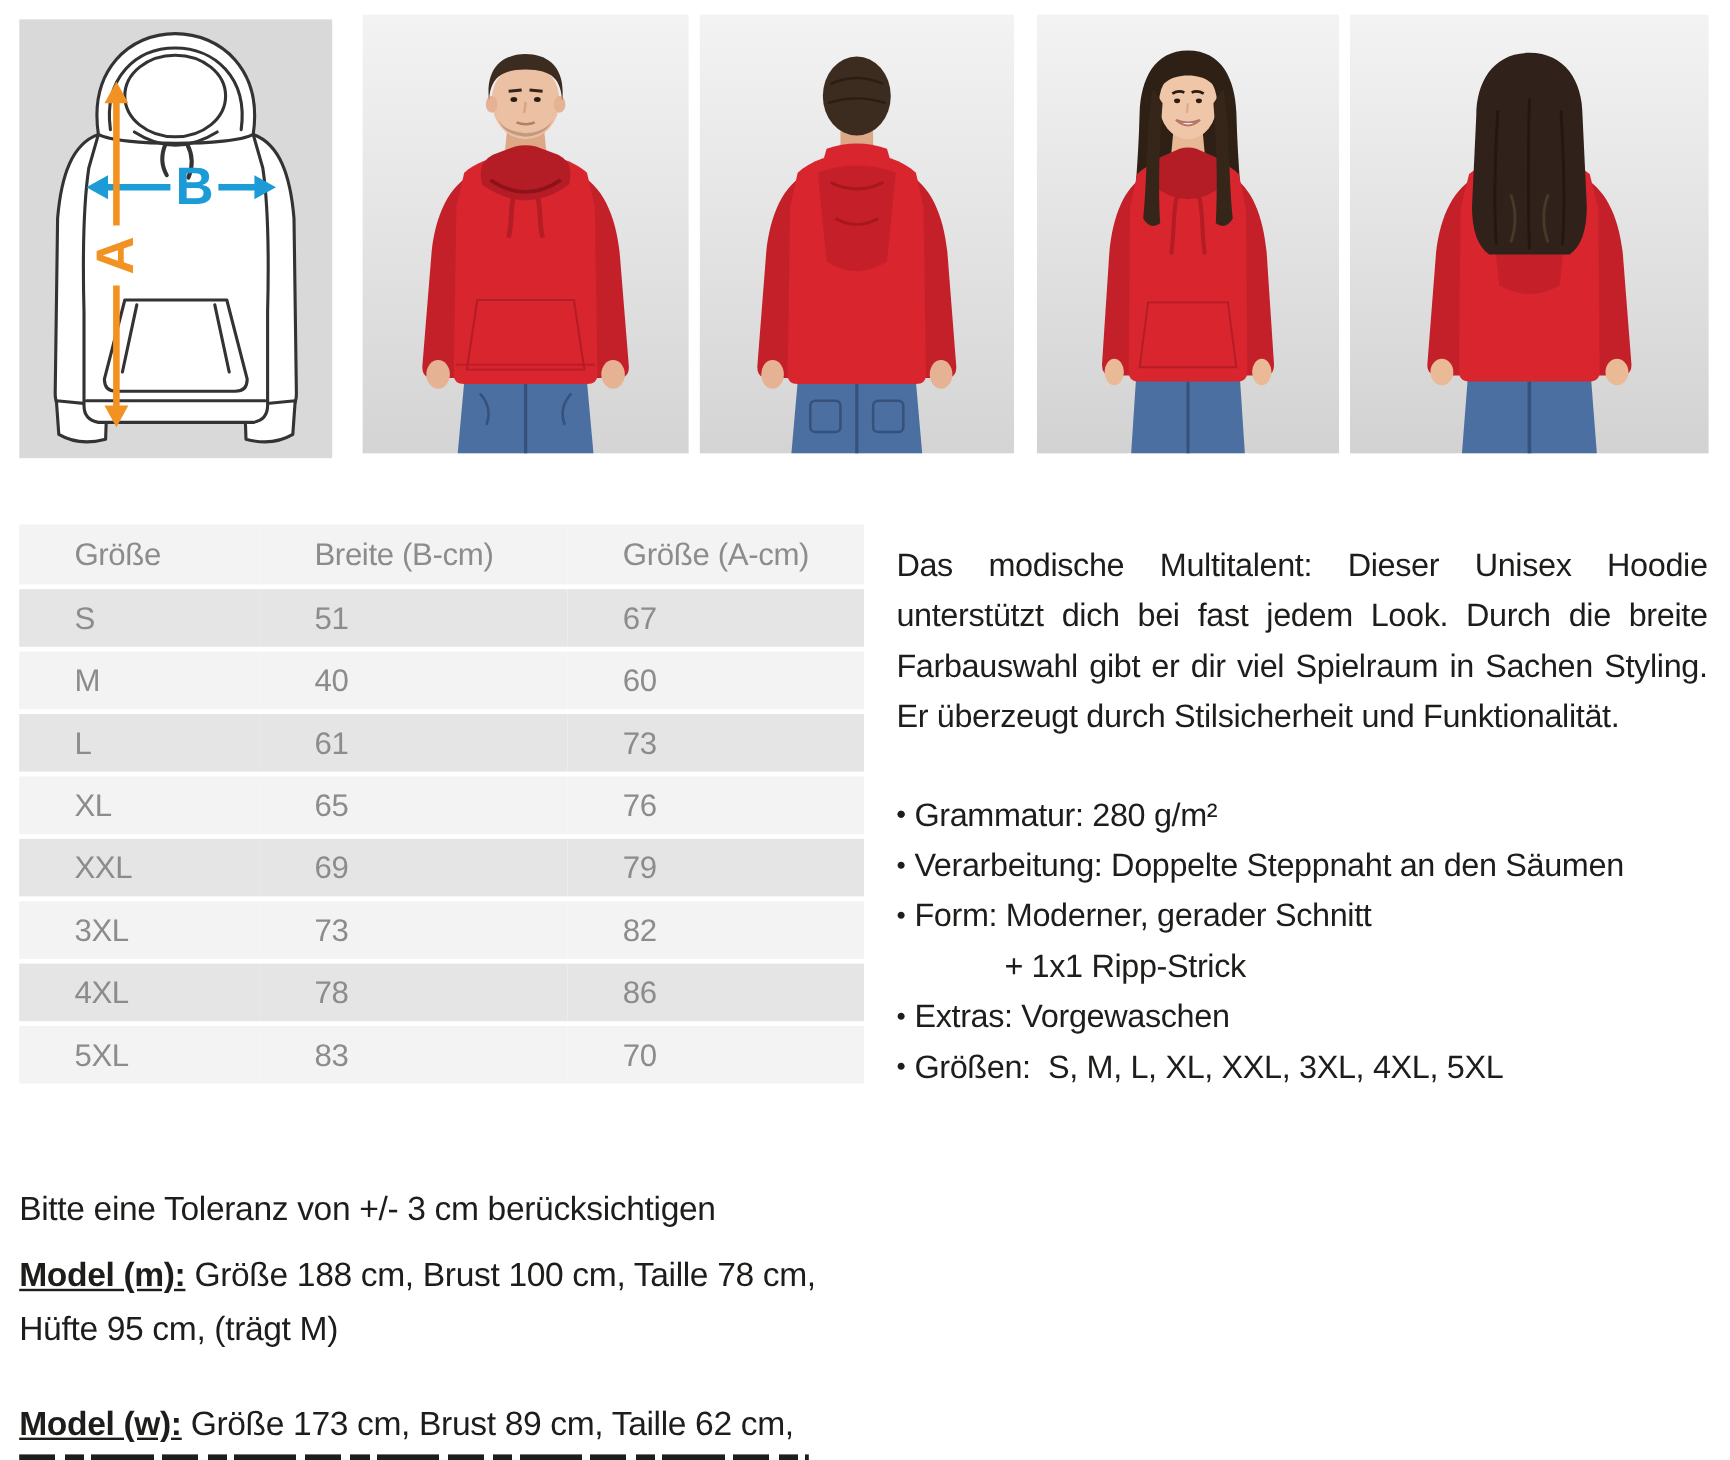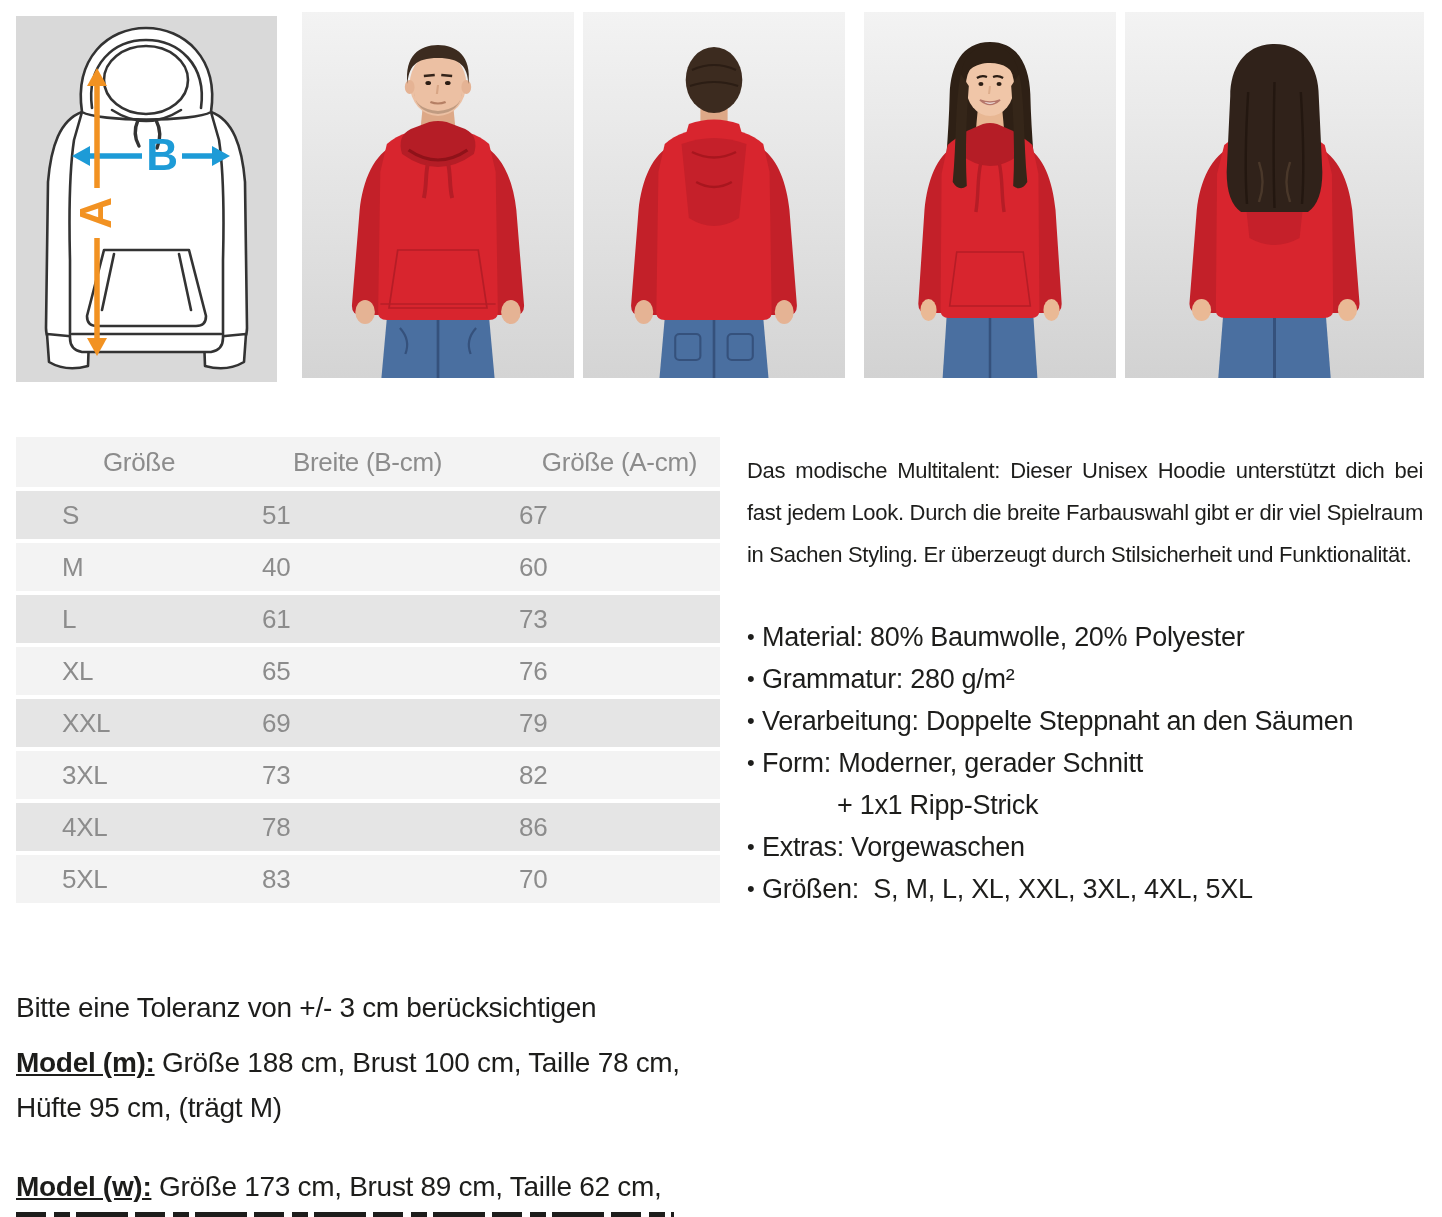--- a/index.html
+++ b/index.html
@@ -16,38 +16,38 @@
   #photo-female-front{left:864px;width:252px;}
   #photo-female-back{left:1125px;width:299px;}
 
   
   .left-col{position:absolute;left:16px;top:433px;width:704px;}
   table.size{border-collapse:separate;border-spacing:0 4px;width:704px;
     font-size:26px;color:#8c8c8c;table-layout:fixed;}
   table.size col.c1{width:200px}
   table.size col.c2{width:257px}
   table.size col.c3{width:247px}
-  table.size th{font-weight:normal;text-align:center;height:50px;
+  table.size th{font-weight:normal;text-align:left;height:50px;
     background:#f3f3f3;padding:0 0 0 46px;overflow:hidden;}
   table.size td{height:48px;background:#f3f3f3;padding:0 0 0 46px;overflow:hidden;}
   table.size tr.dark td{background:#e5e5e5;}
 
   .tolerance{margin:84px 0 0 0;font-size:28px;line-height:33px;}
   .model-note{margin:16px 0 0 0;width:676px;font-size:28px;line-height:45px;}
   .model-note.w{margin-top:34px;}
   .model-note b{font-weight:bold;text-decoration:underline;}
 
   .cutoff{position:absolute;left:16px;top:1212px;width:658px;height:6px;
     background:repeating-linear-gradient(90deg,
       #1d1d1b 0 30px,#ffffff 30px 38px,#1d1d1b 38px 54px,#ffffff 54px 60px,
       #1d1d1b 60px 112px,#ffffff 112px 119px);}
 
   
   .right-col{position:absolute;left:747px;top:450px;width:676px;}
-  .descr{margin:0;font-size:22px;line-height:42px;text-align:justify;}
+  .descr{margin:0;font-size:27px;line-height:42px;text-align:justify;}
   ul.specs{list-style:none;margin:40px 0 0 0;padding:0;font-size:27px;line-height:42px;}
   ul.specs li{position:relative;padding-left:15px;white-space:pre-wrap;}
   ul.specs li .dot{position:absolute;left:0;top:0;font-size:22px;}
   ul.specs li .sub{margin-left:75px;white-space:normal;}
 </style>
 </head>
 <body>
 
 <div class="tile" id="diagram-tile">
   <svg viewBox="0 0 261 366" preserveAspectRatio="none">
@@ -287,20 +287,20 @@
   <p class="model-note"><b>Model (m):</b><span> Größe 188 cm, Brust 100 cm, Taille 78 cm, Hüfte 95 cm, (trägt M)</span></p>
 
   <p class="model-note w"><b>Model (w):</b><span> Größe 173 cm, Brust 89 cm, Taille 62 cm, Hüfte 88,5 cm, (trägt S)</span></p>
 </div>
 
 <div class="cutoff"></div>
 
 <div class="right-col">
   <p class="descr">Das modische Multitalent: Dieser Unisex Hoodie unterstützt dich bei fast jedem Look. Durch die breite Farbauswahl gibt er dir viel Spielraum in Sachen Styling. Er überzeugt durch Stilsicherheit und Funktionalität.</p>
   <ul class="specs">
-      <li><span class="dot">•</span><span>Material: 80% Baumwolle, 20% Polyester</span></li>
+      <li><span class="dot">•</span></li>
       <li><span class="dot">•</span><span>Grammatur: 280 g/m²</span></li>
       <li><span class="dot">•</span><span>Verarbeitung: Doppelte Steppnaht an den Säumen</span></li>
       <li><span class="dot">•</span><span>Form: Moderner, gerader Schnitt</span><div class="sub">+ 1x1 Ripp-Strick</div></li>
       <li><span class="dot">•</span><span>Extras: Vorgewaschen</span></li>
       <li><span class="dot">•</span><span>Größen:  S, M, L, XL, XXL, 3XL, 4XL, 5XL</span></li>
     </ul>
 </div>
 
 </body></html>

